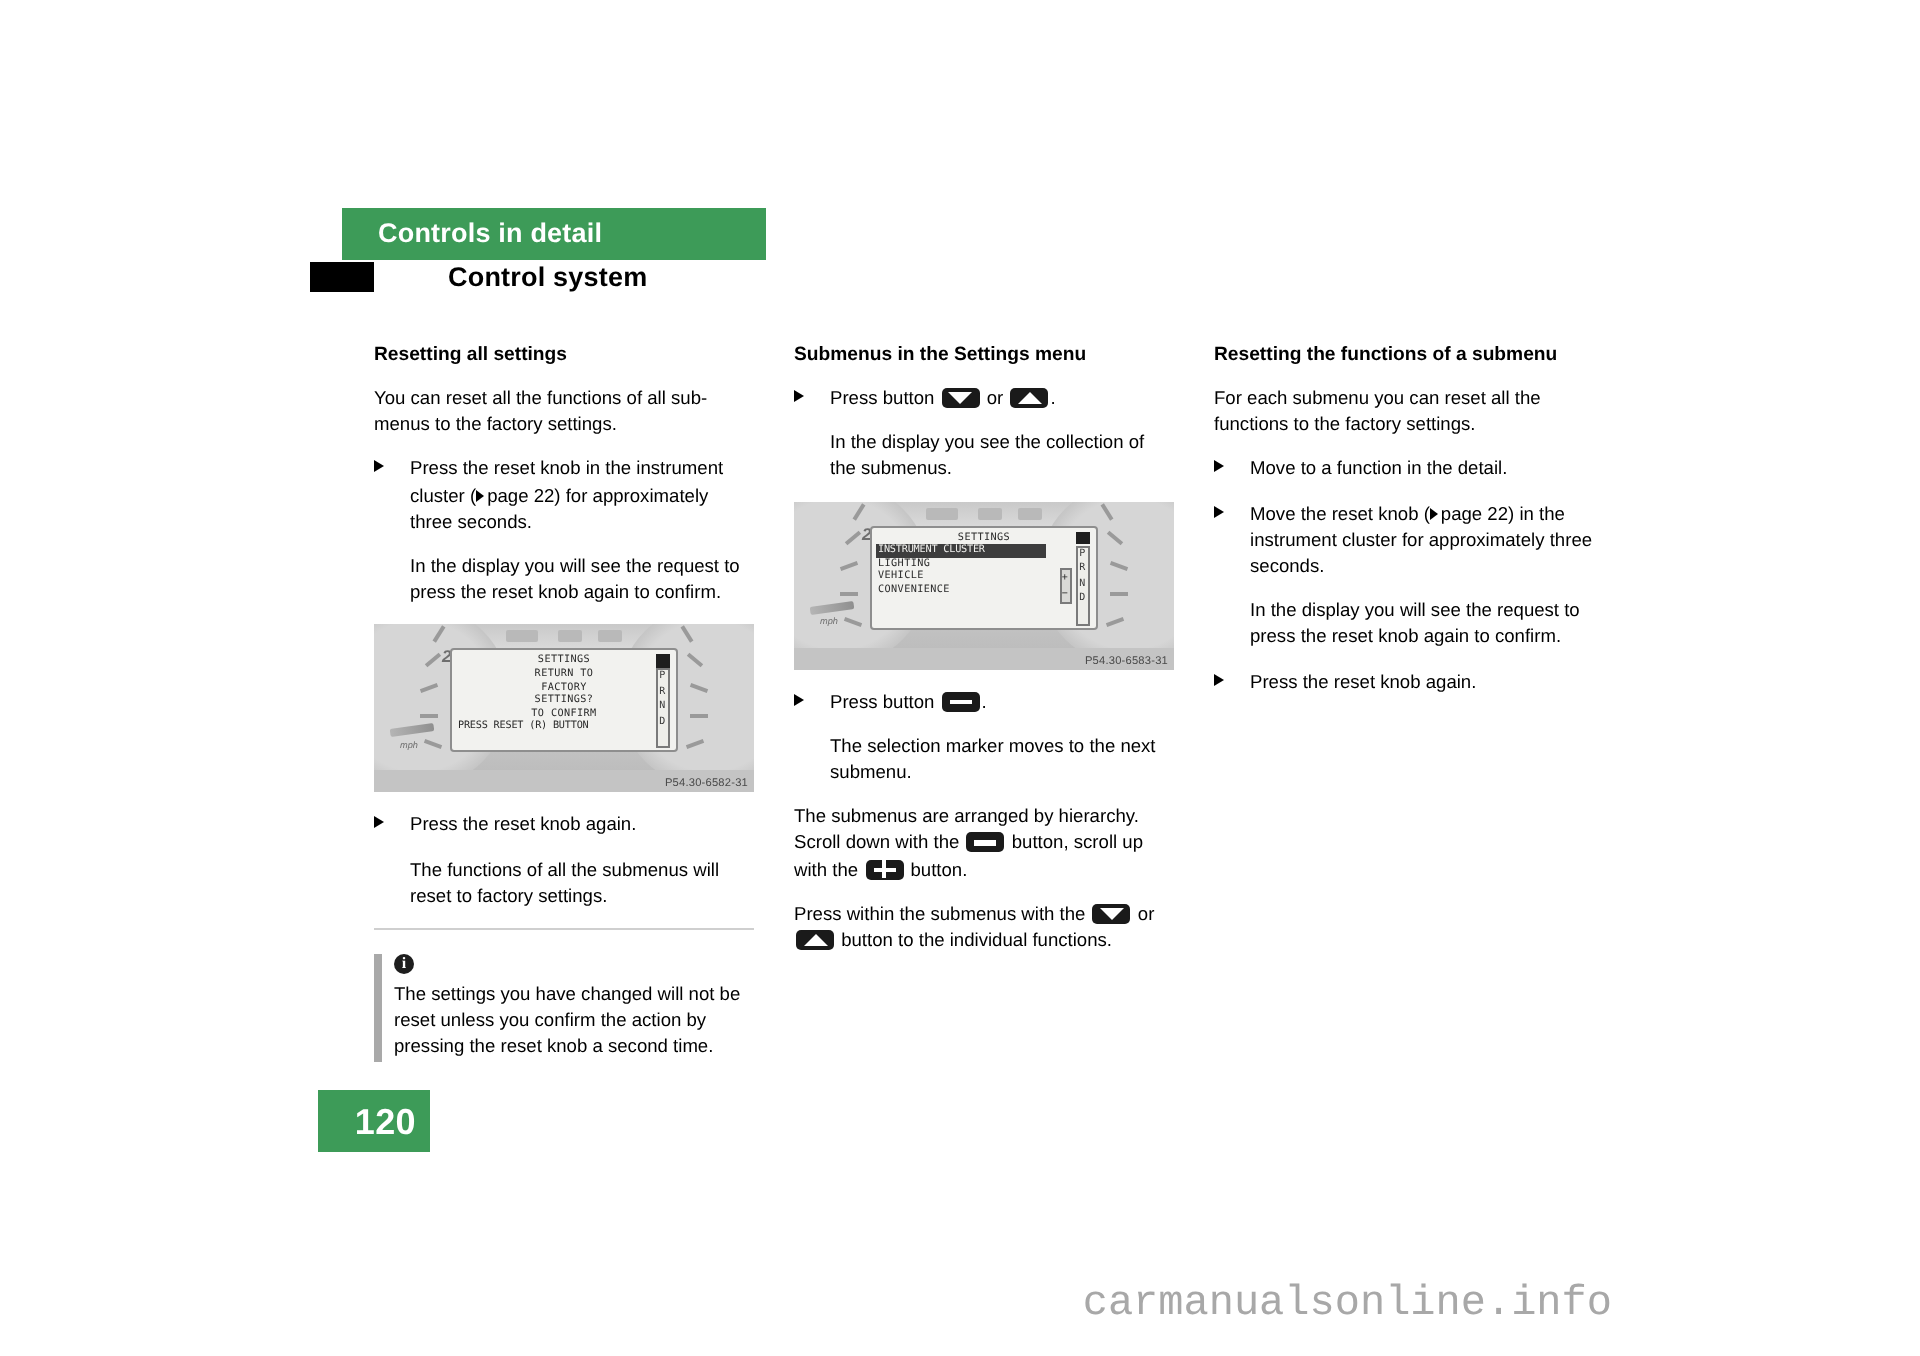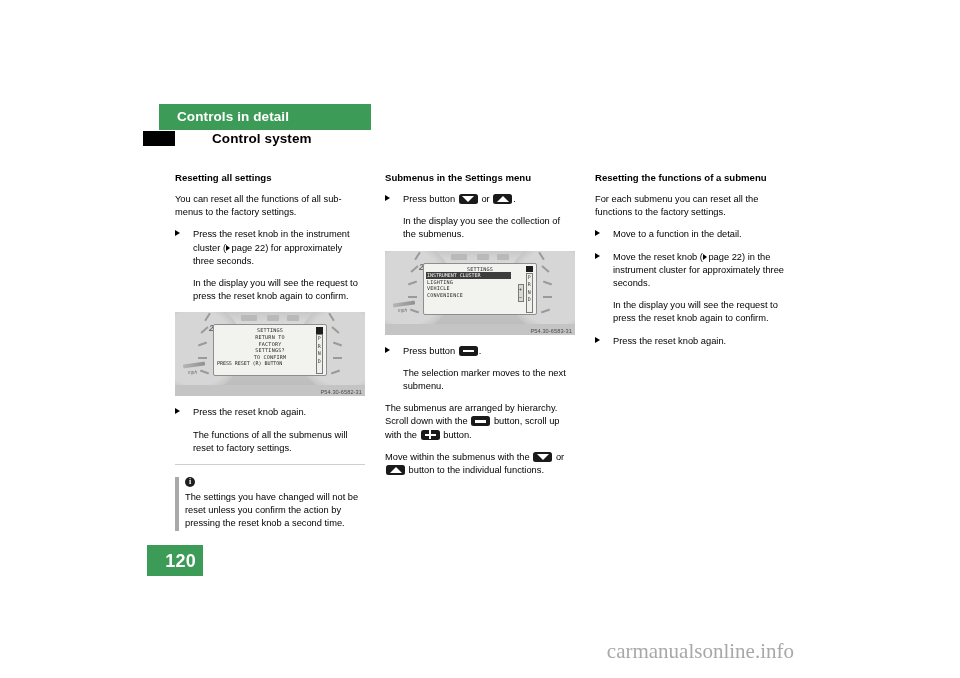--- a/index.html
+++ b/index.html
@@ -10,21 +10,21 @@
     width: 960px;
     height: 678px;
     background: #ffffff;
     font-family: "Liberation Sans", sans-serif;
     overflow: hidden;
     position: relative;
   }
 
   .page {
     position: absolute;
-    left: 4px; top: 0;
+    left: 16px; top: 0;
     width: 808px;
     height: 678px;
   }
 
   
   .header-green {
     position: absolute;
     left: 155px;
     top: 104px;
     width: 212px;
@@ -358,21 +358,21 @@
   }
 
   
   .watermark {
     position: absolute;
     right: 18px;
     bottom: 14px;
     font-size: 21px;
     color: #a8a8a8;
     letter-spacing: 0px;
-    font-family: Liberation Serif, serif;
+    font-family: Liberation Mono, monospace;
   }
 </style>
 </head>
 <body>
 
 <div class="page">
 
   <div class="header-green">
     <div class="header-green-label">Controls in detail</div>
   </div>
@@ -551,21 +551,21 @@
 
     <p class="para">
       <span>The submenus are arranged by hierarchy. Scroll down with the</span>
       <span class="btn-glyph minus"></span>
       <span>button, scroll up with the</span>
       <span class="btn-glyph plus"></span>
       <span>button.</span>
     </p>
 
     <p class="para">
-      <span>Move within the submenus with the</span>
+      <span>Press within the submenus with the</span>
       <span class="btn-glyph down">
         <svg width="14" height="8" viewBox="0 0 14 8">
             <polygon points="1,1 13,1 7,7" fill="#ffffff"></polygon>
           </svg>
       </span>
       <span>or</span>
       <span class="btn-glyph up">
         <svg width="14" height="8" viewBox="0 0 14 8">
             <polygon points="7,1 13,7 1,7" fill="#ffffff"></polygon>
           </svg>

